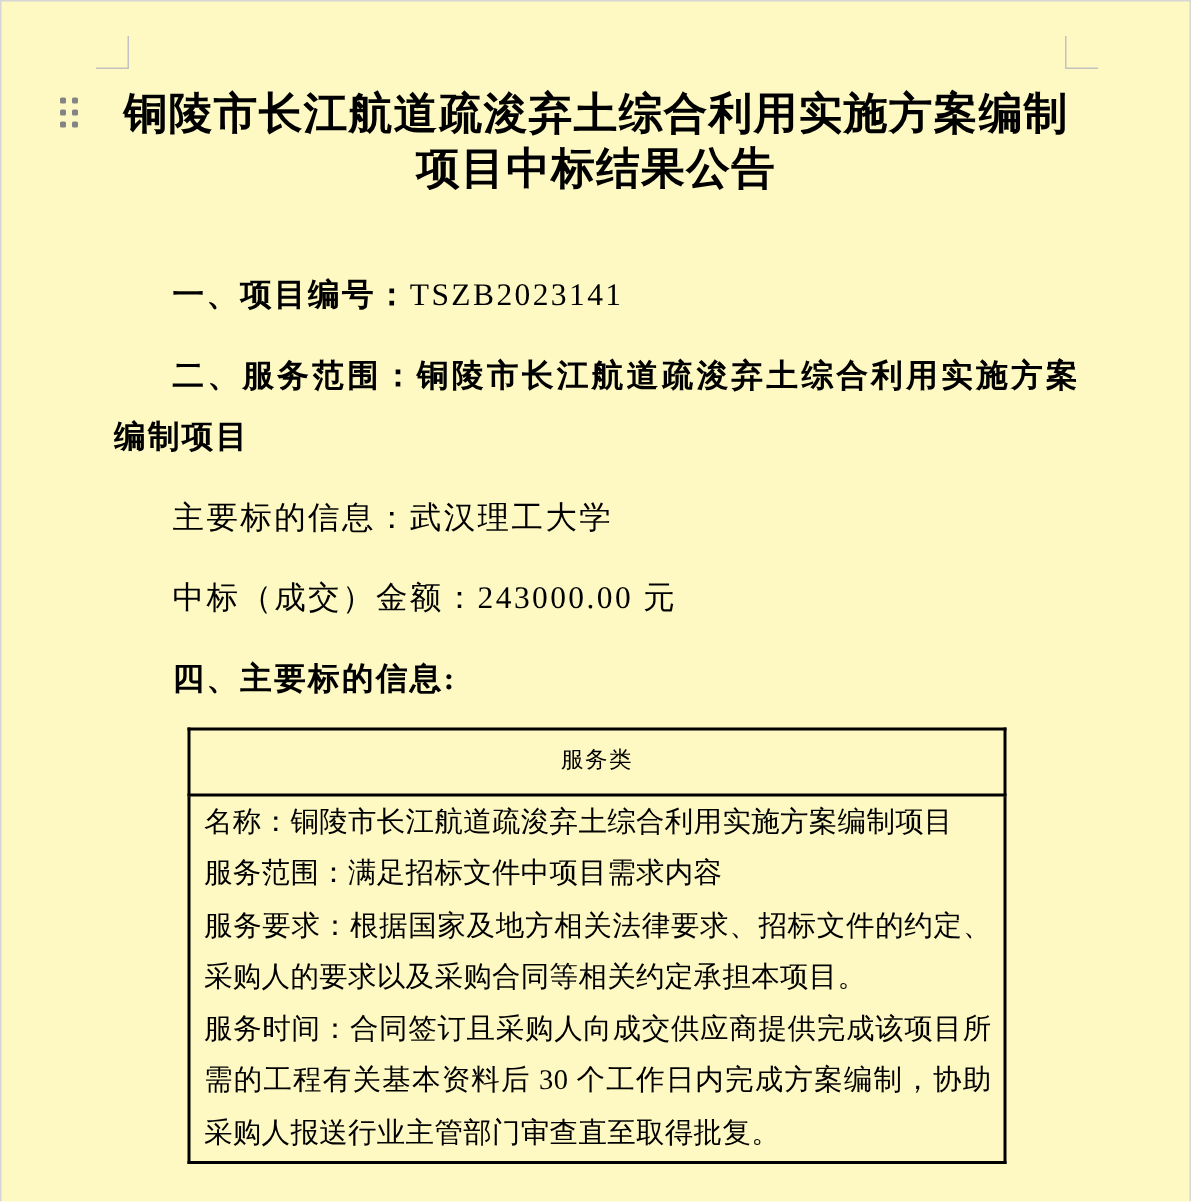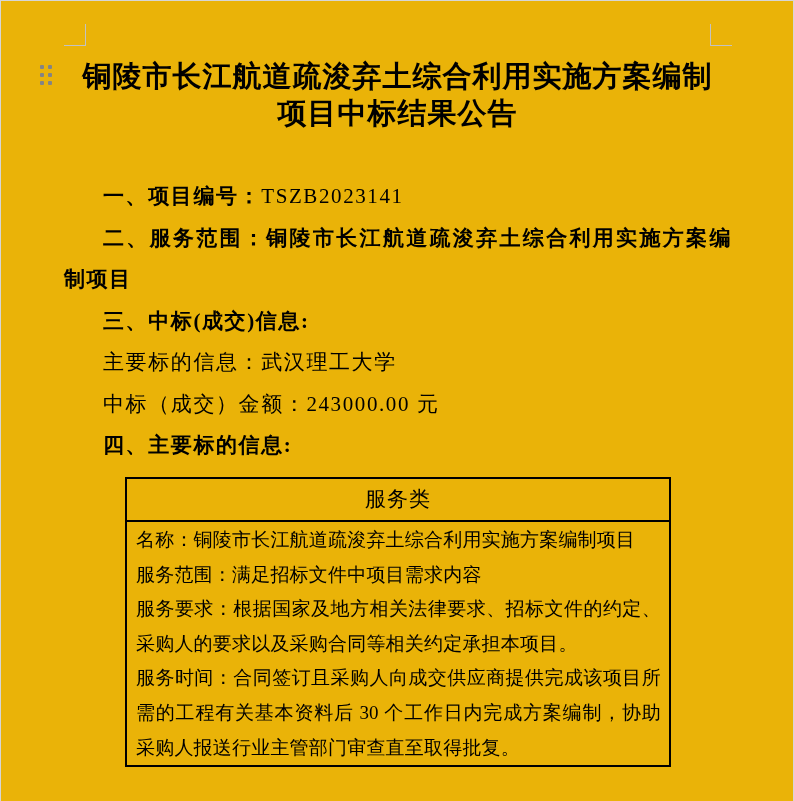--- a/index.html
+++ b/index.html
@@ -1,20 +1,20 @@
 <!DOCTYPE html>
 <html><head>
 <meta charset="utf-8">
 <style>
   html,body{margin:0;padding:0;background:#ffffff;}
   .page{
     position:relative;
     width:794px;height:801px;
     box-sizing:border-box;
-    background:#eab308;
+    background:#fef9c3;
     border-top:1px solid #d6d6d6;
     border-left:1px solid #d6d6d6;
     border-right:1px solid #d6d6d6;
     overflow:hidden;
     font-family:"Liberation Serif","DejaVu Serif",serif;
     color:#000;
   }
   
   .mark{position:absolute;width:21px;height:21px;}
   .mark-tl{left:63px;top:23px;border-right:1px solid #c2c2c2;border-bottom:1px solid #c2c2c2;}
@@ -37,35 +37,35 @@
   }
   
   .body{
     margin:44px 0 0 63px;
     width:668px;
     font-size:21px;
     line-height:41.5px;
     letter-spacing:1.6px;
     text-align:justify;
   }
-  .para{margin:0;text-indent:39px;}
+  .para{margin:12px;text-indent:39px;}
   .bold{font-weight:700;}
   
   .info-table{
     margin:10px 0 0 61px;
     width:546px;
     border-collapse:collapse;
     table-layout:fixed;
   }
   .info-table td{border:2px solid #000;}
   .th-cell{
     height:31px;
     text-align:center;
     vertical-align:middle;
-    font-size:21px;
+    font-size:15px;
     letter-spacing:1px;
     padding:0;
     margin-left:15px;
   }
   .td-cell{
     padding:1px 8px 0 9px;
     font-size:19px;
     line-height:34.6px;
     letter-spacing:0.2px;
     text-align:justify;
@@ -91,21 +91,20 @@
   </div>
 
   <div class="title">
     <div>铜陵市长江航道疏浚弃土综合利用实施方案编制</div>
     <div>项目中标结果公告</div>
   </div>
 
   <div class="body">
     <p class="para"><span class="bold">一、项目编号：</span><span>TSZB2023141</span></p>
     <p class="para bold">二、服务范围：铜陵市长江航道疏浚弃土综合利用实施方案编制项目</p>
-    <p class="para bold">三、中标(成交)信息:</p>
     <p class="para">主要标的信息：武汉理工大学</p>
     <p class="para">中标（成交）金额：243000.00 元</p>
     <p class="para bold">四、主要标的信息:</p>
 
     <table class="info-table">
       <tbody>
         <tr>
           <td class="th-cell">服务类</td>
         </tr>
         <tr>

